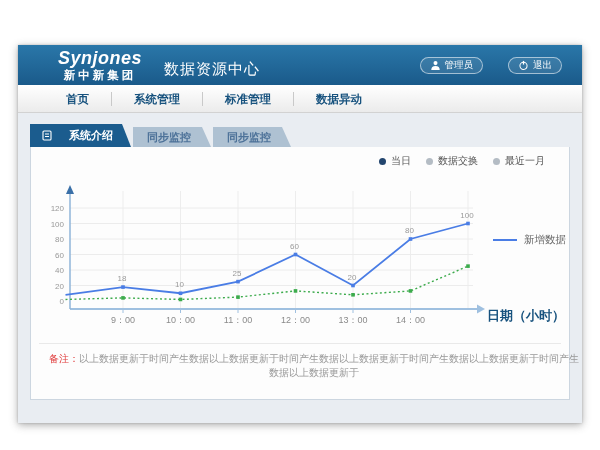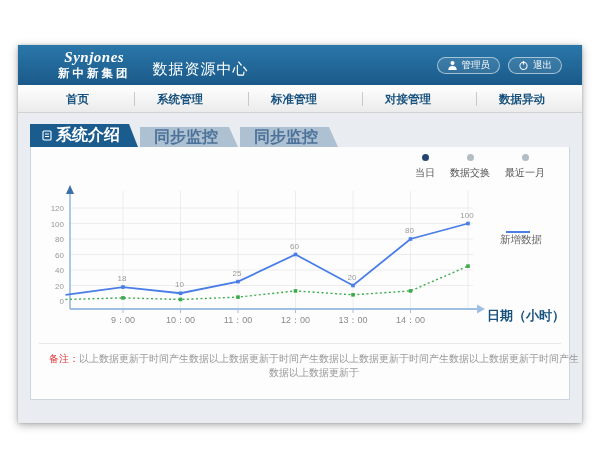--- a/index.html
+++ b/index.html
@@ -6,62 +6,62 @@
   html,body { background:#fff; }
   body { font-family:"Liberation Sans", sans-serif; }
   .canvas { position:relative; width:600px; height:450px; background:#fff; overflow:hidden; }
   .page { position:absolute; left:18px; top:45px; width:564px; height:378px;
           background:#e9edf2; box-shadow:0 2px 8px rgba(70,70,70,.45), 0 0 2px rgba(0,0,0,.2); }
 
   
   .topbar { position:relative; height:40px; background:linear-gradient(#2a77a9, #1a5a8a);
             display:flex; align-items:center; padding:0 12px; color:#fff; }
   .logo { margin-left:28px; line-height:1; text-align:center; }
-  .logo-en { font-size:15px; font-weight:bold; font-style:italic; letter-spacing:.5px;font-family:Liberation Serif, serif; }
+  .logo-en { font-size:18px; font-weight:bold; font-style:italic; letter-spacing:.5px; }
   .logo-cn { font-size:11.5px; font-weight:bold; letter-spacing:3px; margin-top:3px; }
   .app-title { font-size:15px; margin-left:22px; margin-top:8px; letter-spacing:1px; }
-  .user-actions { margin-left:auto; display:flex; gap:8px; align-items:center; padding-right:8px; }
+  .user-actions { margin-left:auto; display:flex; gap:25px; align-items:center; padding-right:8px; }
   .pill { display:flex; align-items:center; gap:4px; height:17px; padding:0 9px;
           border:1px solid rgba(255,255,255,.55); border-radius:9px;
           background:rgba(255,255,255,.10); color:#fff; font-size:9.5px;
           font-family:"Liberation Sans", sans-serif; cursor:pointer; }
   .pill svg { display:block; }
 
   
   .nav { height:28px; background:linear-gradient(#ffffff,#ebebeb); border-bottom:1px solid #d2d2d2;
-         display:flex; align-items:center; padding-left:26px;gap:23px; }
+         display:flex; align-items:center; padding-left:26px; }
   .nav-item { font-size:11.5px; font-weight:bold; color:#17527e; padding:0 22px; cursor:pointer; line-height:14px; }
   .nav-item + .nav-item { border-left:1px solid #c9c9c9; }
 
   
   .content { position:relative; height:310px; }
   .tabs { display:flex; align-items:flex-end; padding-left:12px; margin-top:11px; height:23px; }
-  .tab { height:20px; display:flex; align-items:center; gap:4px; font-size:16px; font-weight:bold;
+  .tab { height:20px; display:flex; align-items:center; gap:17px; font-size:11px; font-weight:bold;
          padding:0 20px 0 14px; margin-right:2px; cursor:pointer;
          clip-path:polygon(0 0, calc(100% - 9px) 0, 100% 100%, 0 100%);
          background:#aec1d2; color:#4d7299; }
   .tab.active { height:23px; background:#1b5c8e; color:#fff; padding:0 18px 0 12px; }
   .tab svg { display:block; }
 
   .panel { position:relative; margin:0 12px; height:253px; background:#fdfdfd;
            border:1px solid #ccd6e0; border-top:none; }
 
   .radio-row { position:absolute; top:7px; right:24px; display:flex; gap:15px; align-items:center; }
-  .radio-item { display:flex; align-items:center; gap:5px; font-size:10px; color:#555; cursor:pointer;flex-direction:column; }
+  .radio-item { display:flex; align-items:center; gap:5px; font-size:10px; color:#555; cursor:pointer; }
   .dot { width:7px; height:7px; border-radius:50%; background:#b4bcc4; }
   .dot.sel { background:#23456e; }
 
   .ylabel { position:absolute; left:12px; top:22px; font-size:11px; font-weight:bold; color:#17527e; letter-spacing:1px; }
   .xlabel { position:absolute; left:456px; top:160px; font-size:13px; font-weight:bold; color:#17527e; }
 
   #chart-svg { position:absolute; left:0; top:0; }
   #chart-svg text { font-family:"Liberation Sans", sans-serif; }
 
   .legend { position:absolute; left:462px; top:84px; }
-  .legend-item { display:flex; align-items:center; height:18px; margin-bottom:3px;flex-direction:column; }
+  .legend-item { display:flex; align-items:center; height:18px; margin-bottom:3px; }
   .legend-line { width:24px; border-top:2px solid #4a7de5; }
   .legend-line.dotted { border-top-style:dotted; border-top-color:#3cab4c; }
   .legend-label { margin-left:7px; font-size:10.5px; color:#666; }
 
   .divider { position:absolute; left:8px; right:8px; top:196px; border-top:1px solid #e9e9e9; }
   .note { position:absolute; top:205px; left:14px; width:100%; text-align:center; font-size:10px; color:#999; }
   .note-prefix { color:#e03c3c; }
 </style>
 </head>
 <body>
@@ -94,21 +94,20 @@
           </span>
           <span>退出</span>
         </button>
       </div>
     </div>
 
     <div class="nav">
       <div class="nav-item">首页</div>
       <div class="nav-item">系统管理</div>
       <div class="nav-item">标准管理</div>
-      <div class="nav-item">对接管理</div>
       <div class="nav-item">数据异动</div>
     </div>
 
     <div class="content">
       <div class="tabs">
         <div class="tab active">
           <span>
             <svg width="10" height="11" viewBox="0 0 10 11">
                 <rect x="1" y="1" width="8" height="9" rx="1" fill="none" stroke="#fff" stroke-width="1.1"></rect>
                 <line x1="3" y1="4" x2="7" y2="4" stroke="#fff" stroke-width="1"></line>

